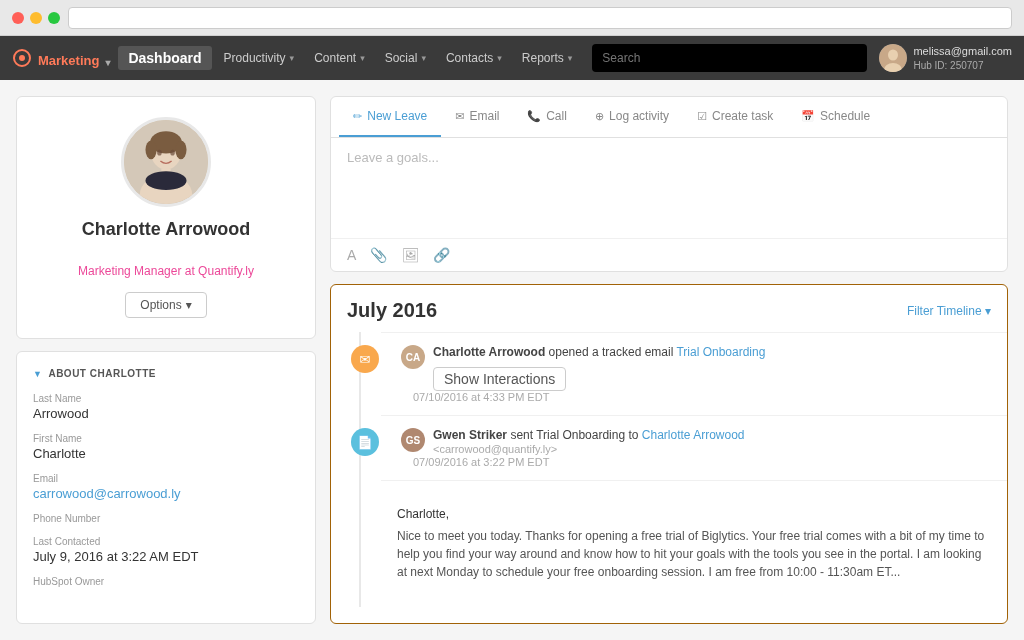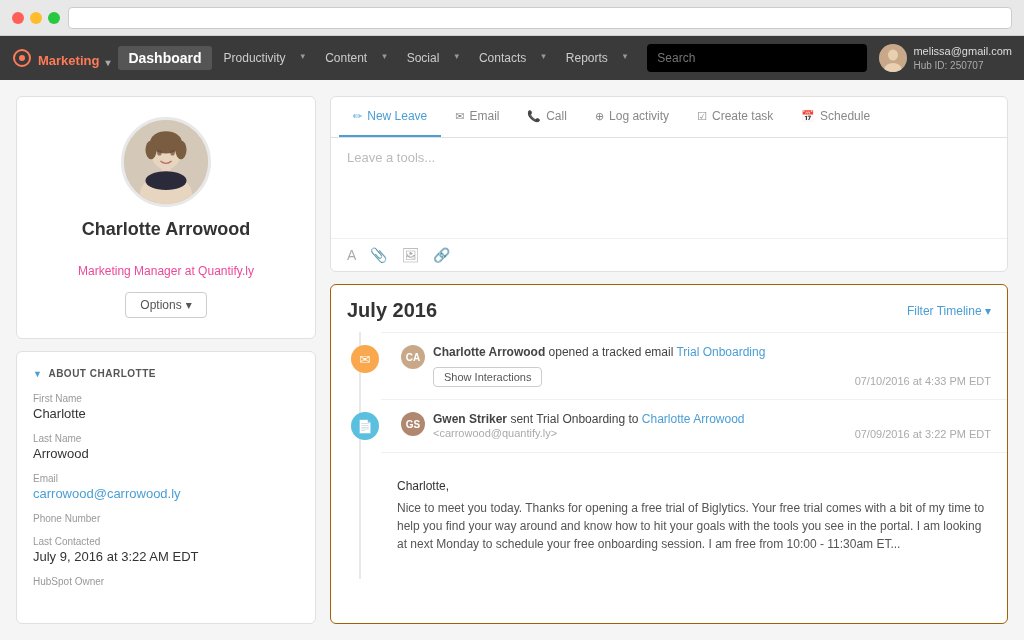--- a/index.html
+++ b/index.html
@@ -60,21 +60,22 @@
       font-weight: 600;
       padding: 4px 10px;
       border-radius: 3px;
       cursor: pointer;
     }
     .nav-item {
       color: #ccc;
       font-size: 12px;
       padding: 4px 8px;
       display: flex;
-      gap: 15px;
+      align-items: center;
+      gap: 4px;
       cursor: pointer;
       white-space: nowrap;
     }
     .nav-caret { font-size: 9px; color: #999; }
     .nav-search {
       flex: 1;
       margin: 0 8px;
     }
     .nav-search input {
       width: 100%;
@@ -322,21 +323,22 @@
       align-items: center;
       justify-content: center;
       font-size: 13px;
     }
     .icon-email { background: #f9a84d; color: white; }
     .icon-doc { background: #5bc0de; color: white; }
 
     .event-content {
       display: flex;
       justify-content: space-between;
-      align-items: flex-end;
+      align-items: flex-start;
+      flex-direction: column;
     }
     .event-text {
       font-size: 12px;
       color: #444;
       flex: 1;
     }
     .event-text .bold { font-weight: 600; }
     .event-text .link { color: #4a9ed4; cursor: pointer; }
     .event-time {
       font-size: 11px;
@@ -362,21 +364,21 @@
       display: flex;
       align-items: flex-start;
     }
     .show-interactions-btn {
       display: inline-block;
       margin-top: 8px;
       border: 1px solid #ccc;
       background: white;
       border-radius: 4px;
       padding: 3px 10px;
-      font-size: 11px;
+      font-size: 14px;
       color: #555;
       cursor: pointer;
     }
 
     .email-preview {
       padding: 26px 16px;
       border-top: 1px solid #f0f0f0;
     }
     .email-preview-greeting { font-size: 12px; color: #333; margin-bottom: 6px; }
     .email-preview-body { font-size: 12px; color: #555; line-height: 1.5; }
@@ -477,26 +479,26 @@
         <span>▾</span>
       </button>
     </div>
 
     <div class="about-card">
       <div class="about-header">
         <span class="about-caret">▼</span>
         <span>ABOUT CHARLOTTE</span>
       </div>
       <div class="field-group">
+        <div class="field-label">Last Name</div>
+        <div class="field-value">Arrowood</div>
+      </div>
+      <div class="field-group">
         <div class="field-label">First Name</div>
         <div class="field-value">Charlotte</div>
-      </div>
-      <div class="field-group">
-        <div class="field-label">Last Name</div>
-        <div class="field-value">Arrowood</div>
       </div>
       <div class="field-group">
         <div class="field-label">Email</div>
         <div class="field-value link">carrowood@carrowood.ly</div>
       </div>
       <div class="field-group">
         <div class="field-label">Phone Number</div>
         <div class="field-value"></div>
       </div>
       <div class="field-group">
@@ -533,21 +535,21 @@
         <div class="tab-item">
           <span class="tab-icon">☑</span>
           <span>Create task</span>
         </div>
         <div class="tab-item">
           <span class="tab-icon">📅</span>
           <span>Schedule</span>
         </div>
       </div>
       <div class="note-area">
-        <div class="note-placeholder">Leave a tools...</div>
+        <div class="note-placeholder">Leave a goals...</div>
       </div>
       <div class="note-toolbar">
         <span class="note-tool">A</span>
         <span class="note-tool">📎</span>
         <span class="note-tool">🖼</span>
         <span class="note-tool">🔗</span>
       </div>
     </div>
 
     <div class="timeline-section">

